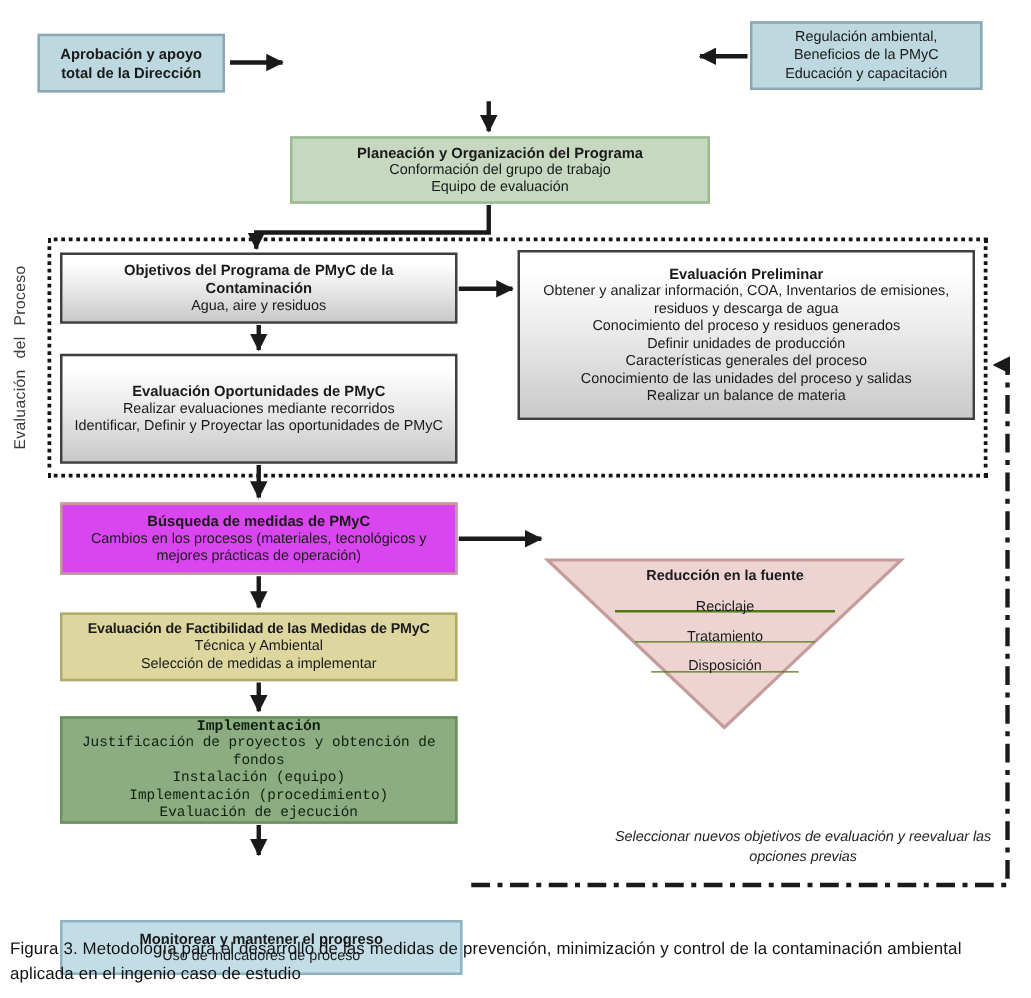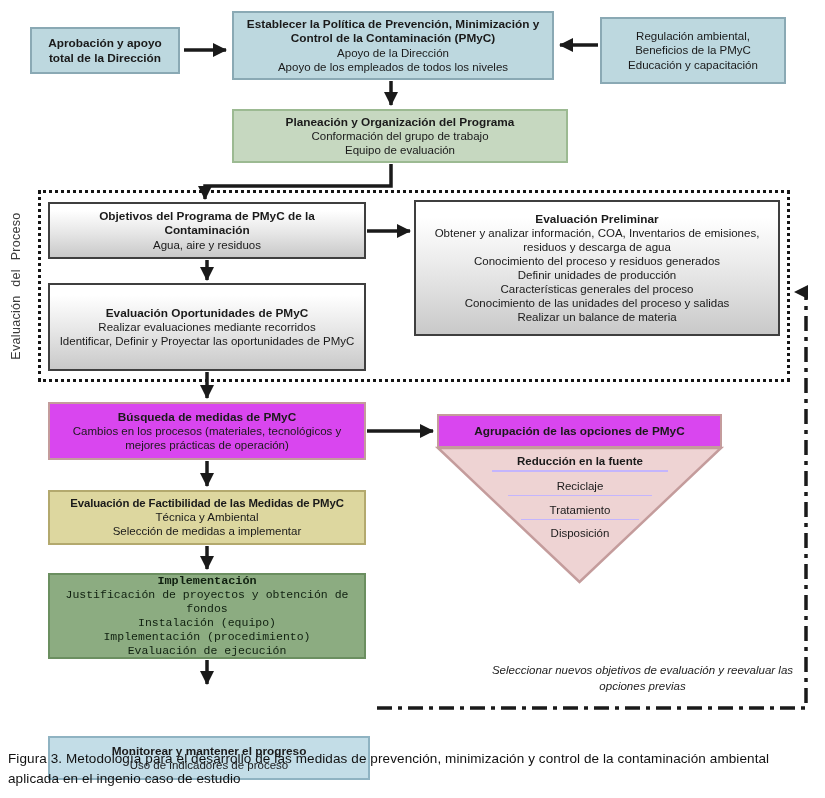--- a/index.html
+++ b/index.html
@@ -28,48 +28,41 @@
   #process-label{
     position:absolute;left:-78px;top:278px;width:190px;height:16px;
     transform:rotate(-90deg);text-align:center;font-size:12.5px;color:#3a3a3a;
     word-spacing:5px;letter-spacing:.3px;
   }
   #arrow-layer{position:absolute;left:0;top:0;z-index:5;pointer-events:none;}
   .funnel-item{
     position:absolute;z-index:6;text-align:center;font-size:11.5px;color:#1a1a1a;
   }
   .funnel-item.b{font-weight:bold;}
-  .funnel-item.sep{border-bottom:2px solid #c4b5fd;padding-bottom:3px;}
+  .funnel-item.sep{border-bottom:2px solid #4d7c0f;padding-bottom:21px;}
   #feedback-note{
     position:absolute;left:470px;top:663px;width:345px;text-align:center;
     font-size:11.5px;line-height:1.35;color:#222;z-index:6;font-style:italic;
   }
   #caption{
     position:absolute;left:8px;top:749px;width:812px;font-size:13.5px;
     line-height:1.5;color:#111;letter-spacing:.1px;
   }
 </style>
 </head>
 <body>
 
 <div id="canvas">
 
   <div class="box blue" style="left:30px;top:27px;width:150px;height:47px">
     <div class="title">Aprobación y apoyo total de la Dirección</div>
   </div>
 
-  <div class="box blue" style="left:232px;top:11px;width:322px;height:69px">
-    <div class="title">Establecer la Política de Prevención, Minimización y Control de la Contaminación (PMyC)</div>
-    <div>
-        <div class="bline">Apoyo de la Dirección</div>
-        <div class="bline">Apoyo de los empleados de todos los niveles</div>
-      </div>
-  </div>
 
-  <div class="box blue" style="left:600px;top:17px;width:186px;height:67px">
+  <div class="box blue" style="left:600px;top:17px;width:186px;height:55px">
     <div>
         <div class="bline">Regulación ambiental,</div>
         <div class="bline">Beneficios de la PMyC</div>
         <div class="bline">Educación y capacitación</div>
       </div>
   </div>
 
   <div class="box greenlight" style="left:232px;top:109px;width:336px;height:54px">
     <div class="title">Planeación y Organización del Programa</div>
     <div>
@@ -108,23 +101,20 @@
       </div>
   </div>
 
   <div class="box pink" style="left:48px;top:402px;width:318px;height:58px">
     <div class="title">Búsqueda de medidas de PMyC</div>
     <div>
         <div class="bline">Cambios en los procesos (materiales, tecnológicos y mejores prácticas de operación)</div>
       </div>
   </div>
 
-  <div class="box pink" style="left:437px;top:414px;width:285px;height:34px;z-index:6">
-    <div class="title">Agrupación de las opciones de PMyC</div>
-  </div>
 
   <div class="funnel-item b sep" style="left:492px;top:455px;width:176px">Reducción en la fuente</div>
   <div class="funnel-item sep" style="left:508px;top:480px;width:144px;border-bottom-width:1.5px">Reciclaje</div>
   <div class="funnel-item sep" style="left:521px;top:504px;width:118px;border-bottom-width:1.5px">Tratamiento</div>
   <div class="funnel-item" style="left:528px;top:527px;width:104px">Disposición</div>
 
   <div class="box khaki" style="left:48px;top:490px;width:318px;height:55px">
     <div class="title" style="font-size:11.4px;letter-spacing:-0.1px">Evaluación de Factibilidad de las Medidas de PMyC</div>
     <div>
         <div class="bline">Técnica y Ambiental</div>

